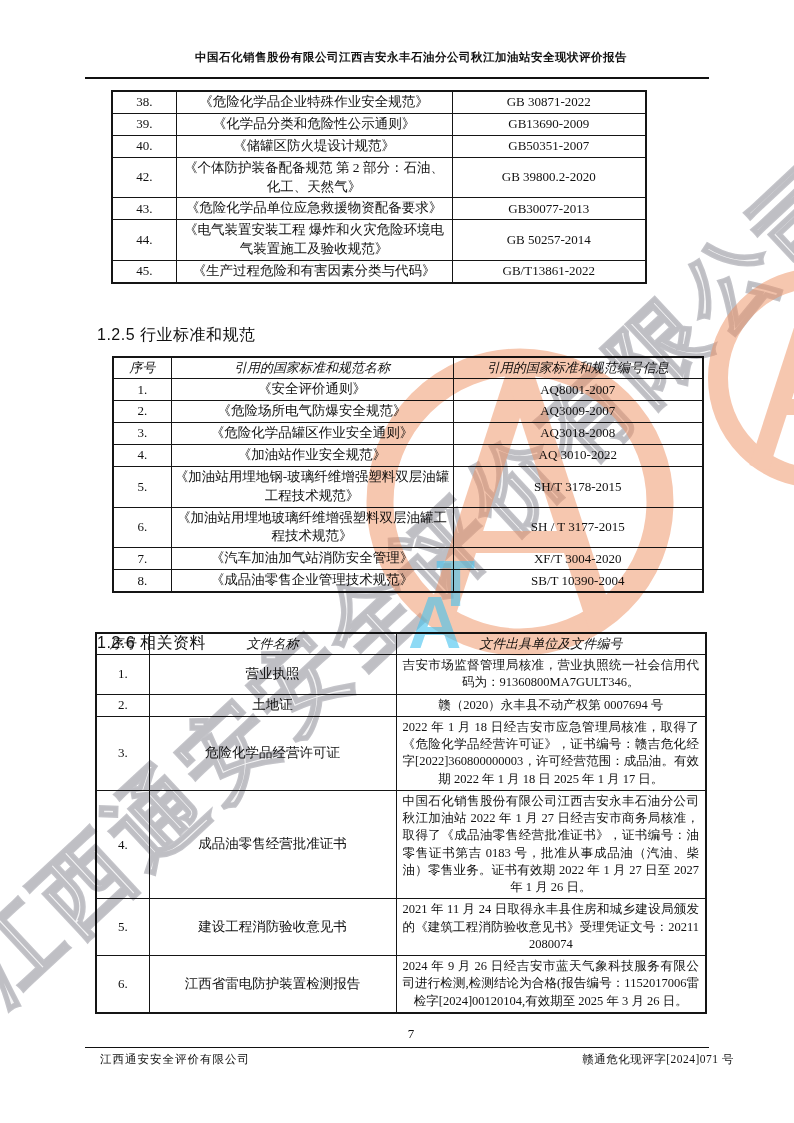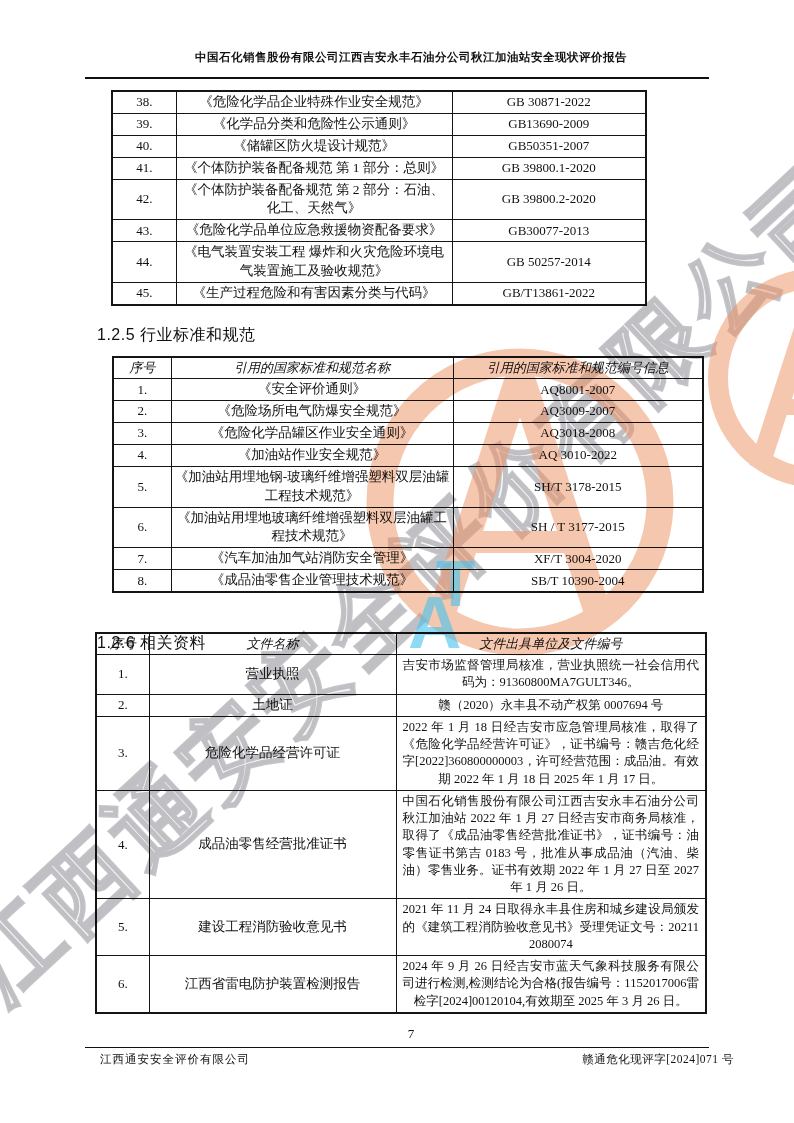--- a/index.html
+++ b/index.html
@@ -113,25 +113,20 @@
           <td>《化学品分类和危险性公示通则》</td>
           <td class="num">GB13690-2009</td>
         </tr>
 
         <tr>
           <td class="num">40.</td>
           <td>《储罐区防火堤设计规范》</td>
           <td class="num">GB50351-2007</td>
         </tr>
 
-        <tr>
-          <td class="num">41.</td>
-          <td>《个体防护装备配备规范 第 1 部分：总则》</td>
-          <td class="num">GB 39800.1-2020</td>
-        </tr>
 
         <tr>
           <td class="num">42.</td>
           <td>《个体防护装备配备规范 第 2 部分：石油、化工、天然气》</td>
           <td class="num">GB 39800.2-2020</td>
         </tr>
 
         <tr>
           <td class="num">43.</td>
           <td>《危险化学品单位应急救援物资配备要求》</td>

